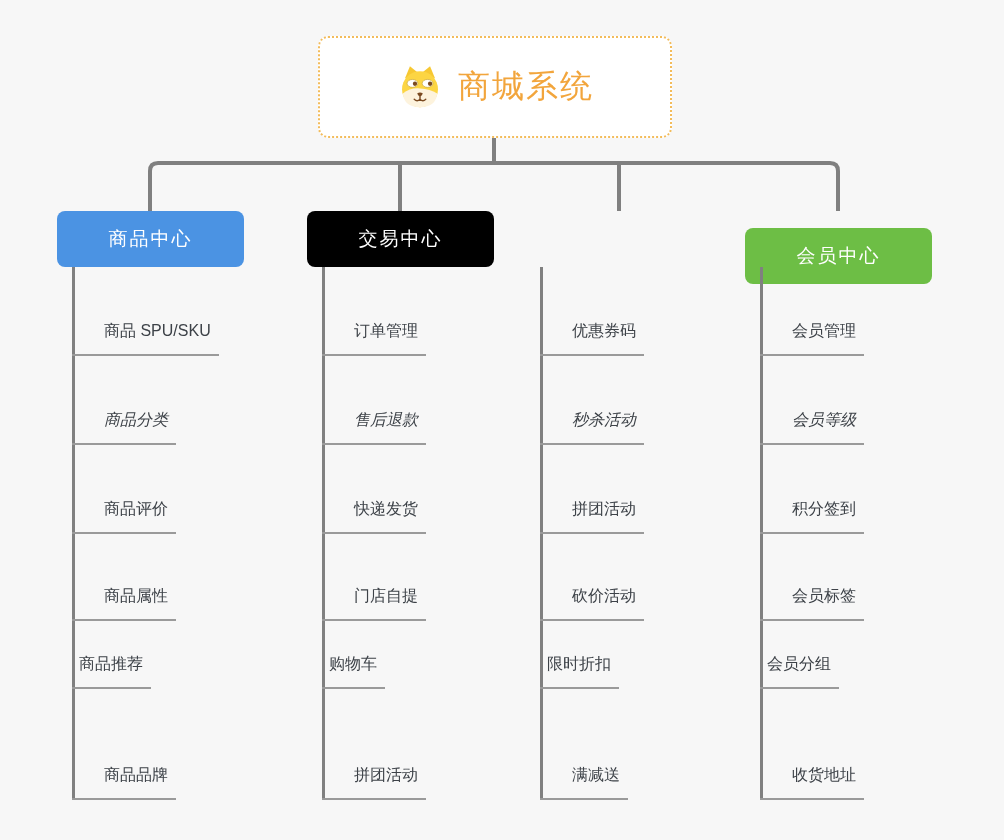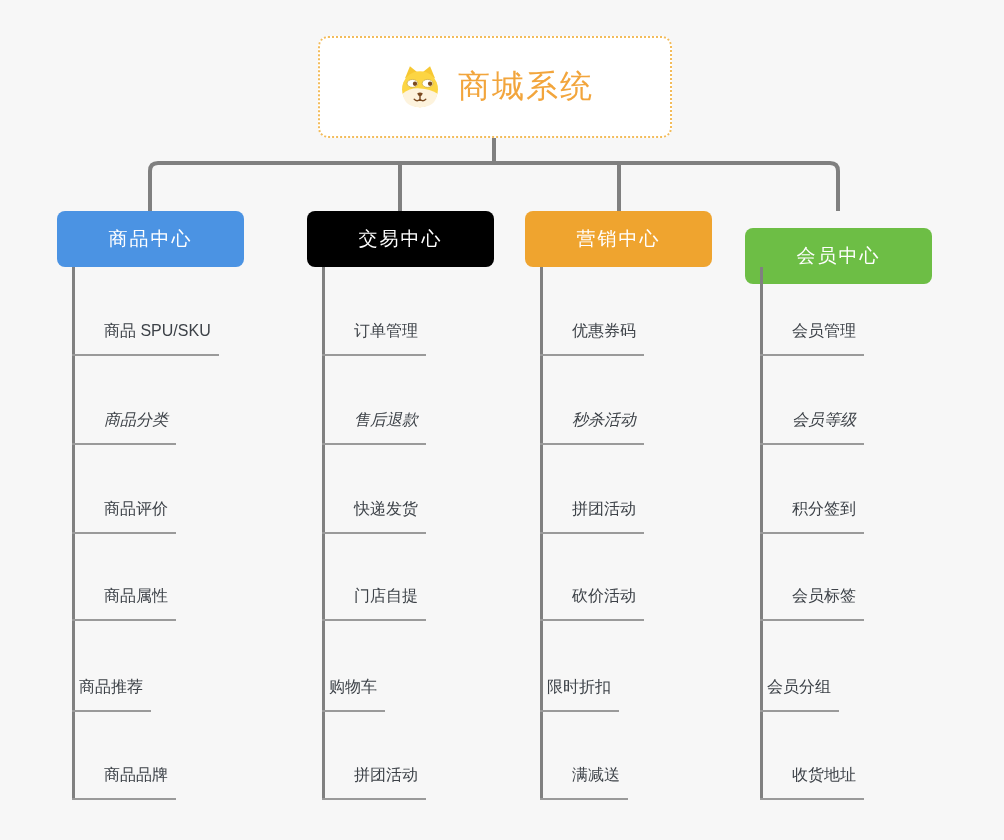--- a/index.html
+++ b/index.html
@@ -35,21 +35,21 @@
   }
   .leaf{
     position:absolute;left:15px;
     display:inline-block;white-space:nowrap;
     padding:0 8px 6px 32px;
     border-bottom:2px solid #9a9a9a;
     color:#3d4248;font-size:16px;line-height:34px;
   }
   .b0{left:57px;} .b1{left:307px;} .b2{left:525px;} .b3{left:745px;}
   .leaf.r0{top:103px;} .leaf.r1{top:192px;font-style:italic;} .leaf.r2{top:281px;}
-  .leaf.r3{top:368px;} .leaf.r4{top:459px;padding-left:7px;} .leaf.r5{top:547px;}
+  .leaf.r3{top:368px;} .leaf.r4{top:436px;padding-left:7px;} .leaf.r5{top:547px;}
 </style>
 </head>
 <body>
 
 <svg class="connectors" viewBox="0 0 1004 840" xmlns="http://www.w3.org/2000/svg">
   <g stroke="#808080" stroke-width="4" fill="none">
     <path d="M494,138 L494,165"></path>
     <path d="M150,211 L150,171 Q150,163 158,163 L830,163 Q838,163 838,171 L838,211"></path>
     <path d="M400,163 L400,211"></path>
     <path d="M619,163 L619,211"></path>
@@ -88,21 +88,20 @@
   <div class="spine"></div>
   <div class="leaf r0">订单管理</div>
   <div class="leaf r2">快递发货</div>
   <div class="leaf r1">售后退款</div>
   <div class="leaf r3">门店自提</div>
   <div class="leaf r4">购物车</div>
   <div class="leaf r5">拼团活动</div>
 </div>
 
 <div class="branch b2">
-  <div class="branch-header" style="background: rgb(239, 164, 47);">营销中心</div>
   <div class="spine"></div>
   <div class="leaf r0">优惠券码</div>
   <div class="leaf r2">拼团活动</div>
   <div class="leaf r1">秒杀活动</div>
   <div class="leaf r3">砍价活动</div>
   <div class="leaf r4">限时折扣</div>
   <div class="leaf r5">满减送</div>
 </div>
 
 <div class="branch b3">

